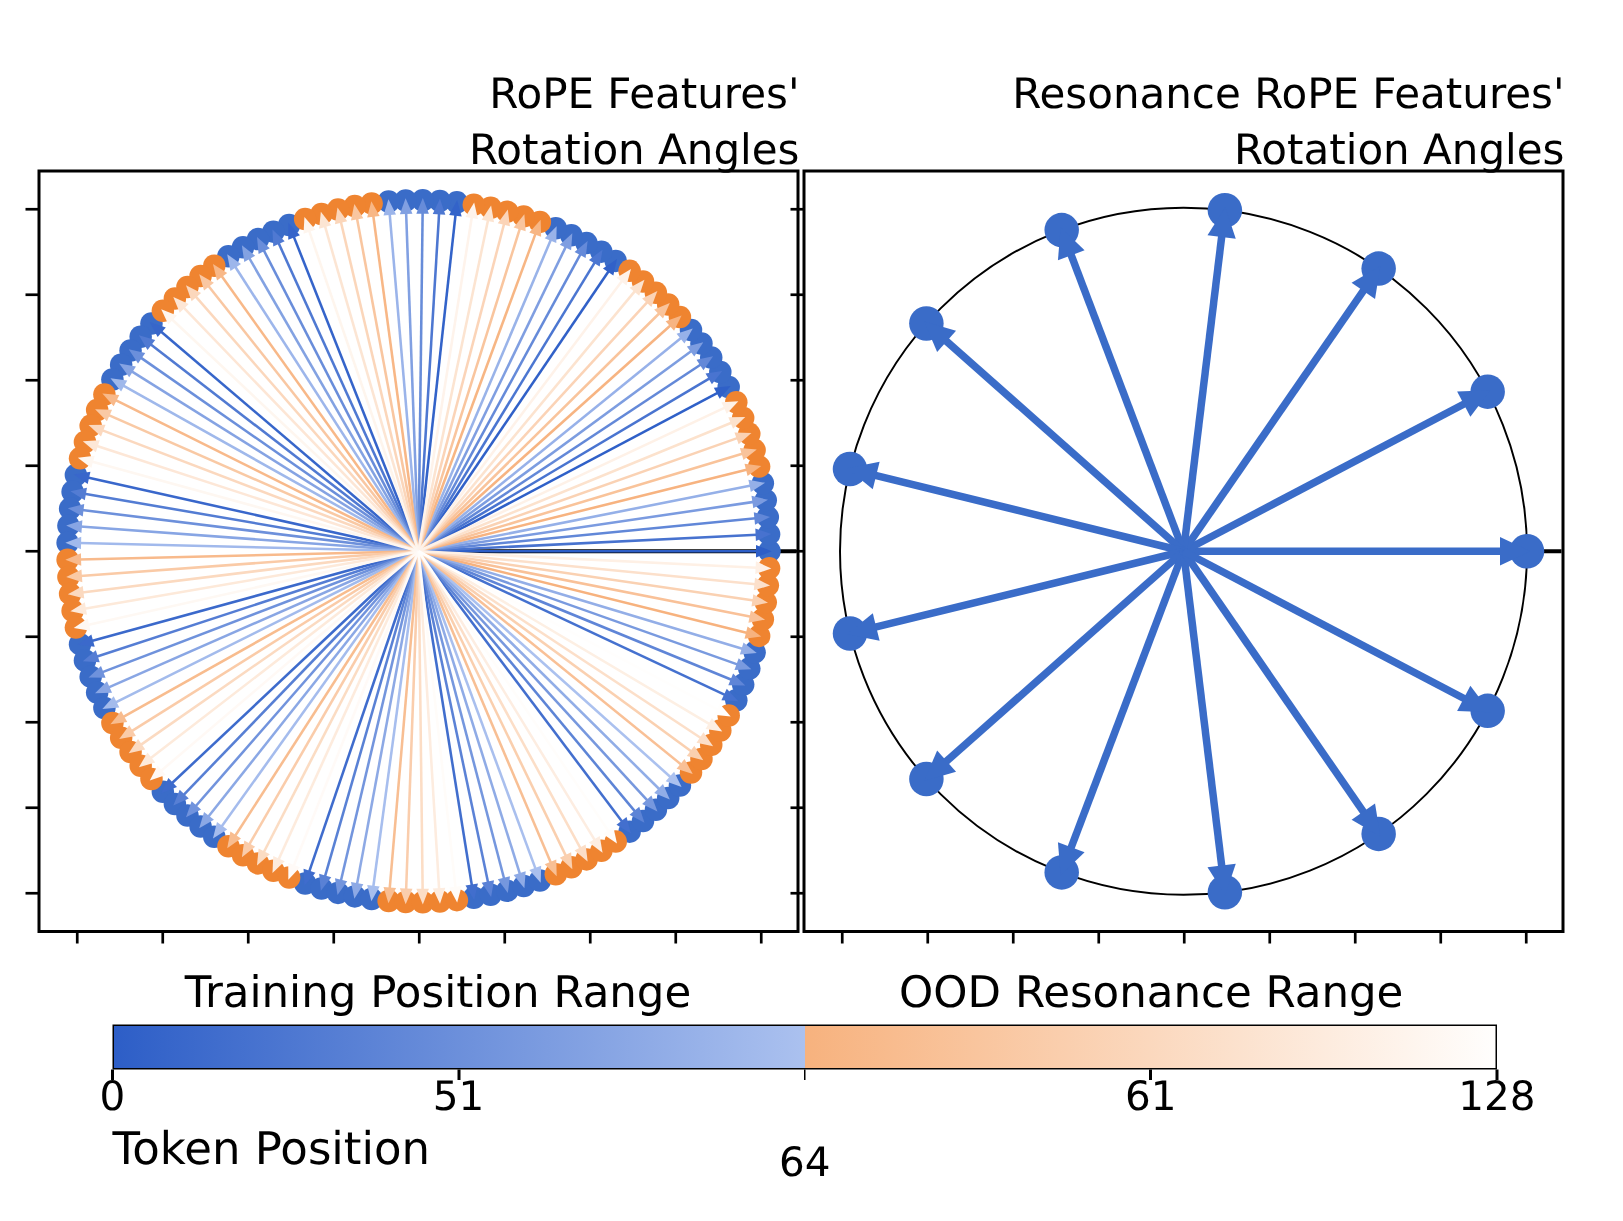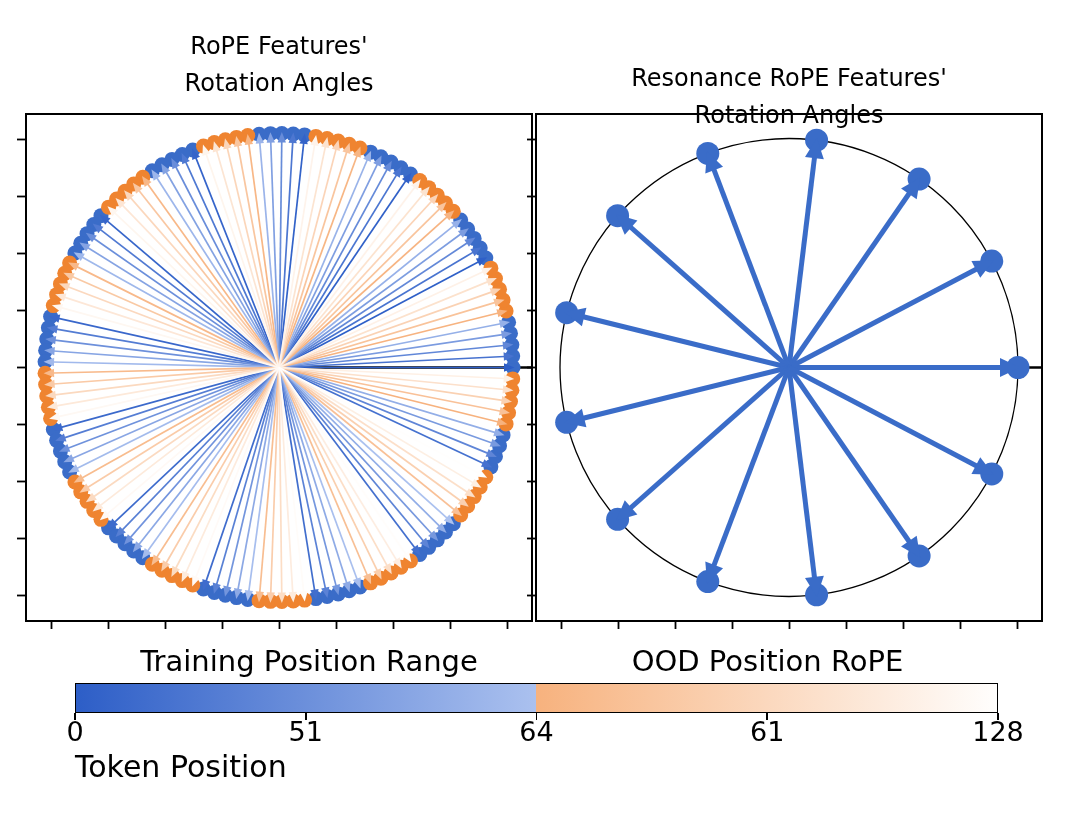--- a/index.html
+++ b/index.html
@@ -7,40 +7,40 @@
     position: relative;
     width: 1082px;
     height: 814px;
     background: #ffffff;
     font-family: "DejaVu Sans", sans-serif;
     color: #000000;
     overflow: hidden;
   }
   .panel-title {
     position: absolute;
-    top: 28px;
-    text-align: center;
-    font-size: 24px;
+    top: 44px;
+    text-align: right;
+    font-size: 28px;
     line-height: 37px;
     white-space: pre-line;
     color: #000000;
   }
   #title-rope      { left: 25px;  width: 508px; }
-  #title-resonance { left: 535px; width: 508px; margin-top: 32px; }
+  #title-resonance { left: 535px; width: 508px; }
   .plot-svg { position: absolute; top: 113px; overflow: visible; }
   #plot-rope      { left: 25px; }
   #plot-resonance { left: 535px; }
   .cb-title {
     position: absolute;
     top: 644px;
     text-align: center;
     font-size: 29px;
     color: #000000;
   }
-  #cb-title-training { left: 78px;  width: 462px; }
+  #cb-title-training { left: 61px;  width: 462px; }
   #cb-title-ood      { left: 537px; width: 461px; }
   #colorbar {
     position: absolute;
     left: 75px; top: 683px;
     width: 923px; height: 30px;
     border: 1.6px solid #000;
     box-sizing: border-box;
   }
   .cb-tick {
     position: absolute;
@@ -540,30 +540,30 @@
       <polygon points="281.831658283873,483.81724487523763 269.9911951150755,465.10752996697806 288.8527866849003,462.81834595228725" fill="#3a6cc8"></polygon>
       <line x1="254" y1="254.5" x2="375.0119113599783" y2="429.7858160519691" stroke="#3a6cc8" stroke-width="5"></line>
       <circle cx="384.1020079879579" cy="442.95282570845507" r="11.5" fill="#3a6cc8"></circle>
       <polygon points="385.23827006645536,444.5987019155158 366.0577372979423,433.53718471777125 381.69356126501935,422.7426949720455" fill="#3a6cc8"></polygon>
       <line x1="254" y1="254.5" x2="442.6061201547757" y2="353.4784392691779" stroke="#3a6cc8" stroke-width="5"></line>
       <circle cx="456.7737160349466" cy="360.9134394020739" r="11.5" fill="#3a6cc8"></circle>
       <polygon points="458.54466551996796,361.84281441868586 436.4206393408473,360.96107430641734 445.2497019986613,344.1370541987144" fill="#3a6cc8"></polygon>
     </svg>
 
   <div id="cb-title-training" class="cb-title">Training Position Range</div>
-  <div id="cb-title-ood" class="cb-title">OOD Position RoPE</div>
+  <div id="cb-title-ood" class="cb-title">OOD Resonance Range</div>
 
   <div id="colorbar" style="background: linear-gradient(90deg, rgb(45, 94, 199) 0%, rgb(171, 193, 239) 50%, rgb(247, 178, 126) 50%, rgb(255, 254, 253) 100%);"></div>
   <div id="cb-ticks">
       <div class="cb-tick" style="left: 74.1px;"></div>
       <div class="cb-tick-label" style="left: 30px;">0</div>
       <div class="cb-tick" style="left: 304.85px;"></div>
       <div class="cb-tick-label" style="left: 260.75px;">51</div>
       <div class="cb-tick" style="left: 535.6px;"></div>
-      <div class="cb-tick-label" style="left: 491.5px;">64</div>
+      <div class="cb-tick-label" style="left: 491.5px; margin-top: 44px;">64</div>
       <div class="cb-tick" style="left: 766.35px;"></div>
       <div class="cb-tick-label" style="left: 722.25px;">61</div>
       <div class="cb-tick" style="left: 997.1px;"></div>
       <div class="cb-tick-label" style="left: 953px; text-align: center;">128</div>
     </div>
 
   <div id="cb-xlabel">Token Position</div>
 </div>
 
 </body></html>

